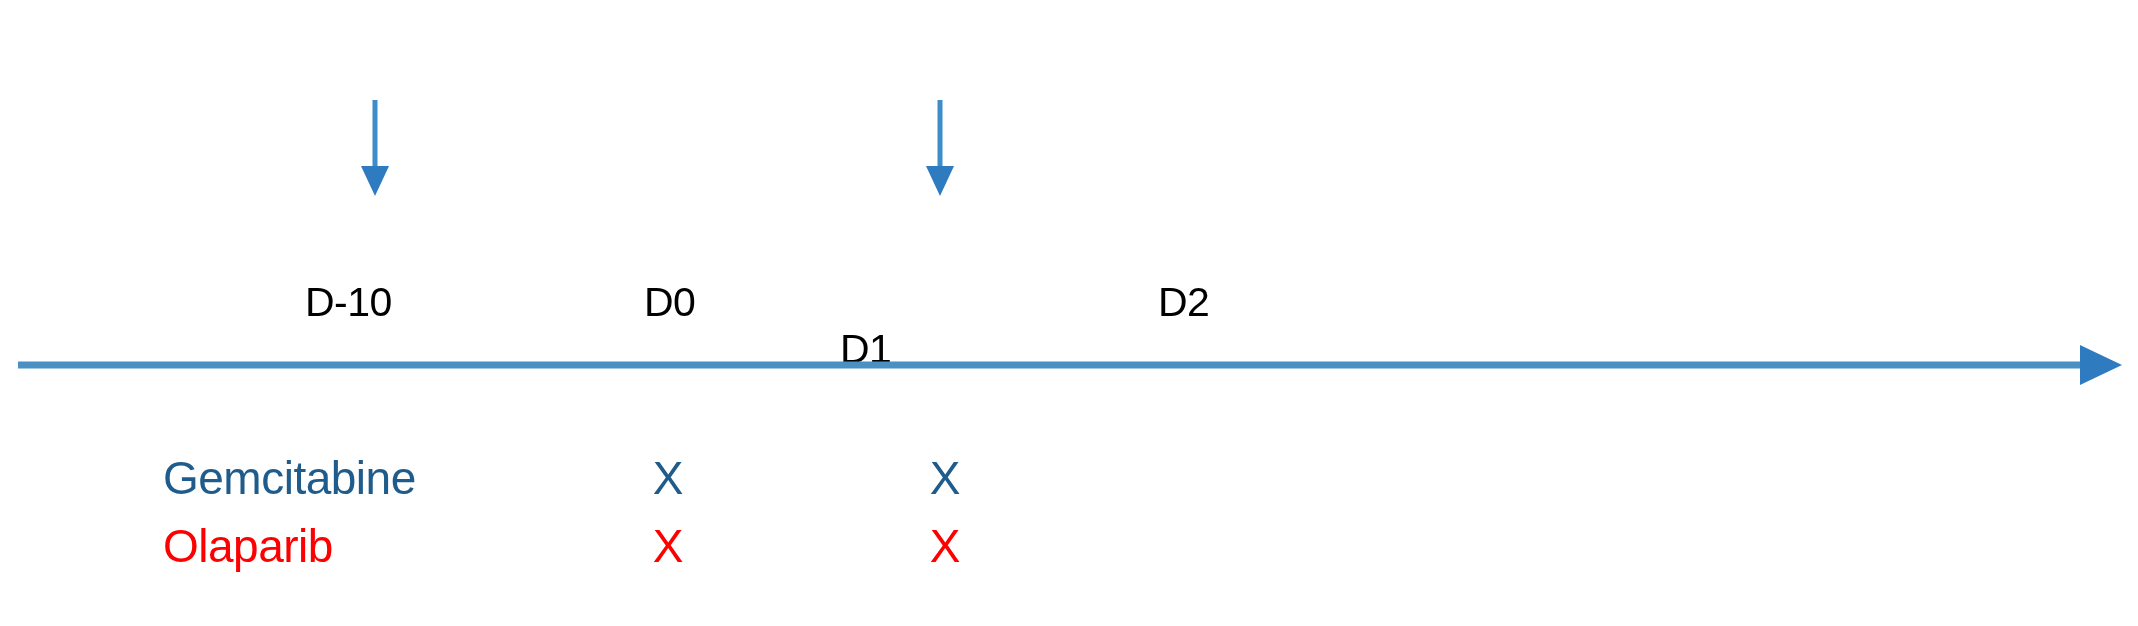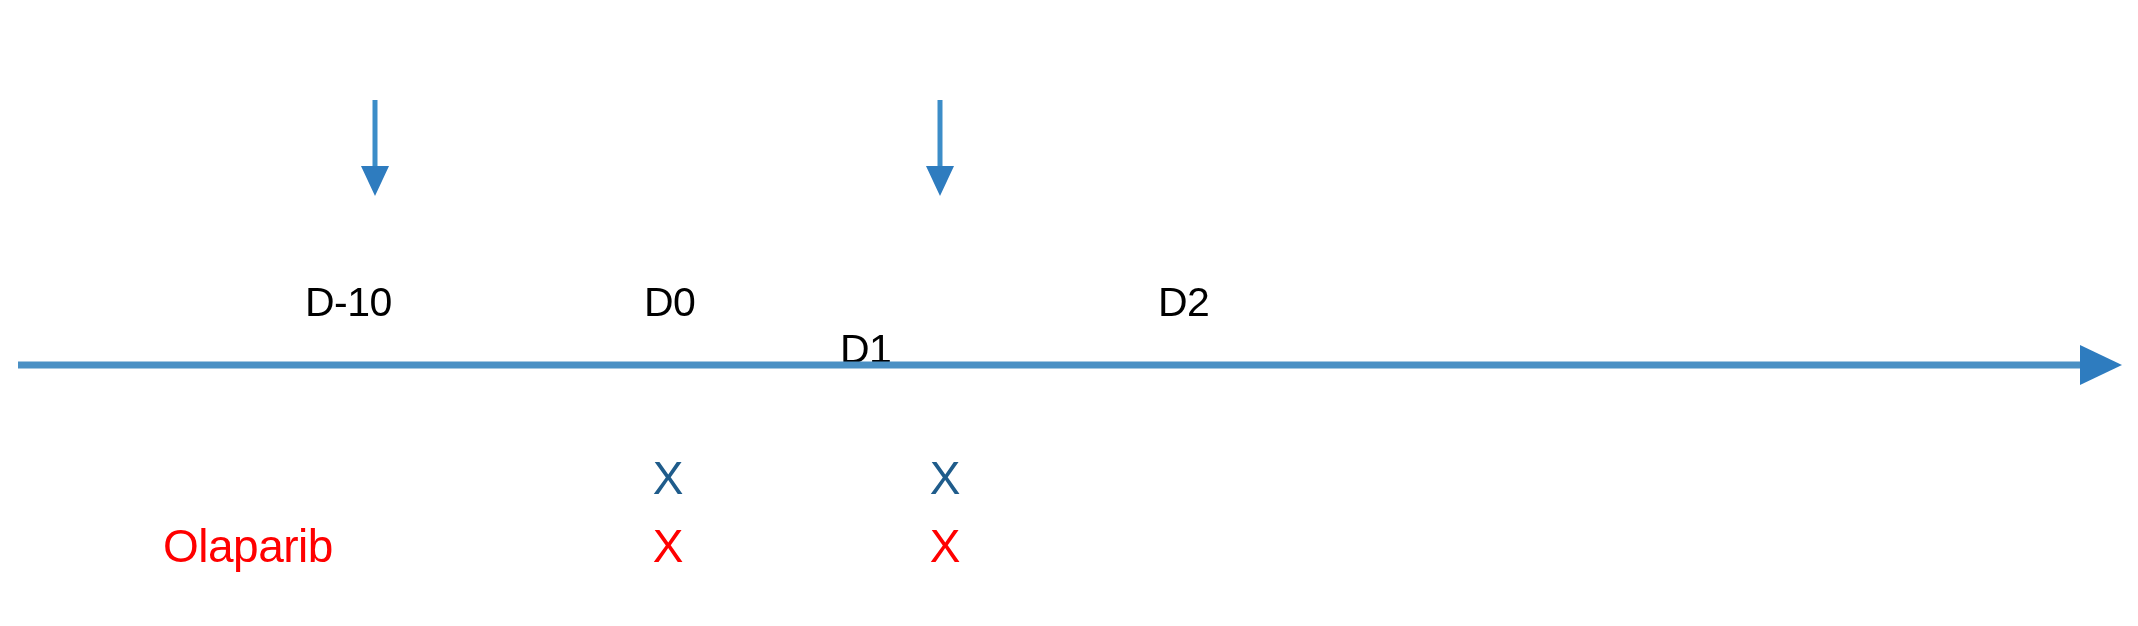--- a/index.html
+++ b/index.html
@@ -128,20 +128,21 @@
   <div class="day-label day-2">D1</div>
   <div class="day-label day-3">D2</div>
 
   <div id="timeline-axis">
     <svg width="2110" height="50" viewBox="0 0 2110 50">
       <line x1="0" y1="25" x2="2068" y2="25" stroke="#4A90C4" stroke-width="7"></line>
       <polygon points="2104,25 2062,5 2062,45" fill="#2E7CBF"></polygon>
     </svg>
   </div>
 
+  <div class="treatment-name" id="gemcitabine-name" style="color:#1F5C8B;">Gemcitabine</div>
   <div class="mark" id="gem-mark-d0" style="color:#1F5C8B;">X</div>
   <div class="mark" id="gem-mark-d1" style="color:#1F5C8B;">X</div>
 
 
   <div class="treatment-name" id="olaparib-name" style="color:#FF0000;">Olaparib</div>
   <div class="mark" id="ola-mark-d0" style="color:#FF0000;">X</div>
   <div class="mark" id="ola-mark-d1" style="color:#FF0000;">X</div>
 
 </div>
 

